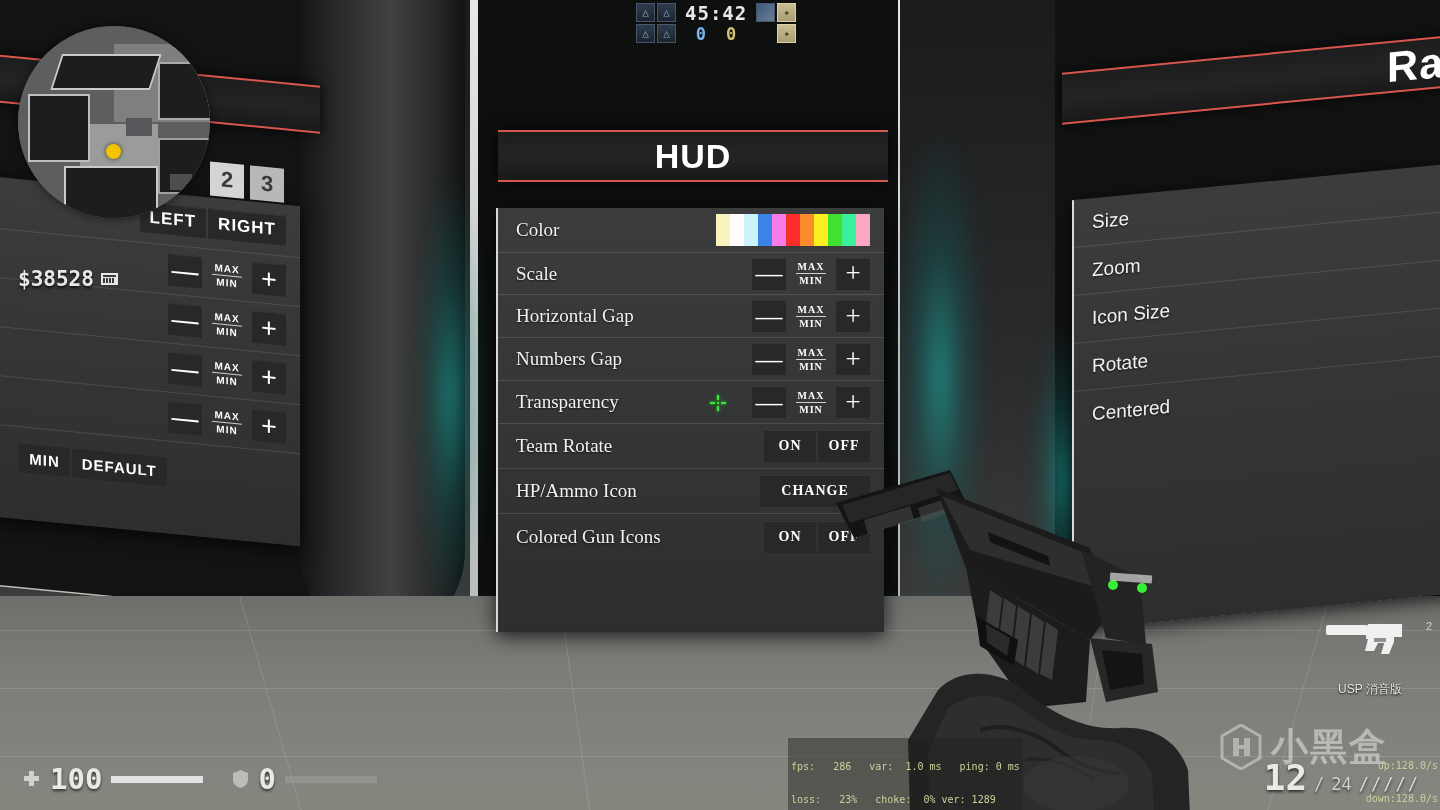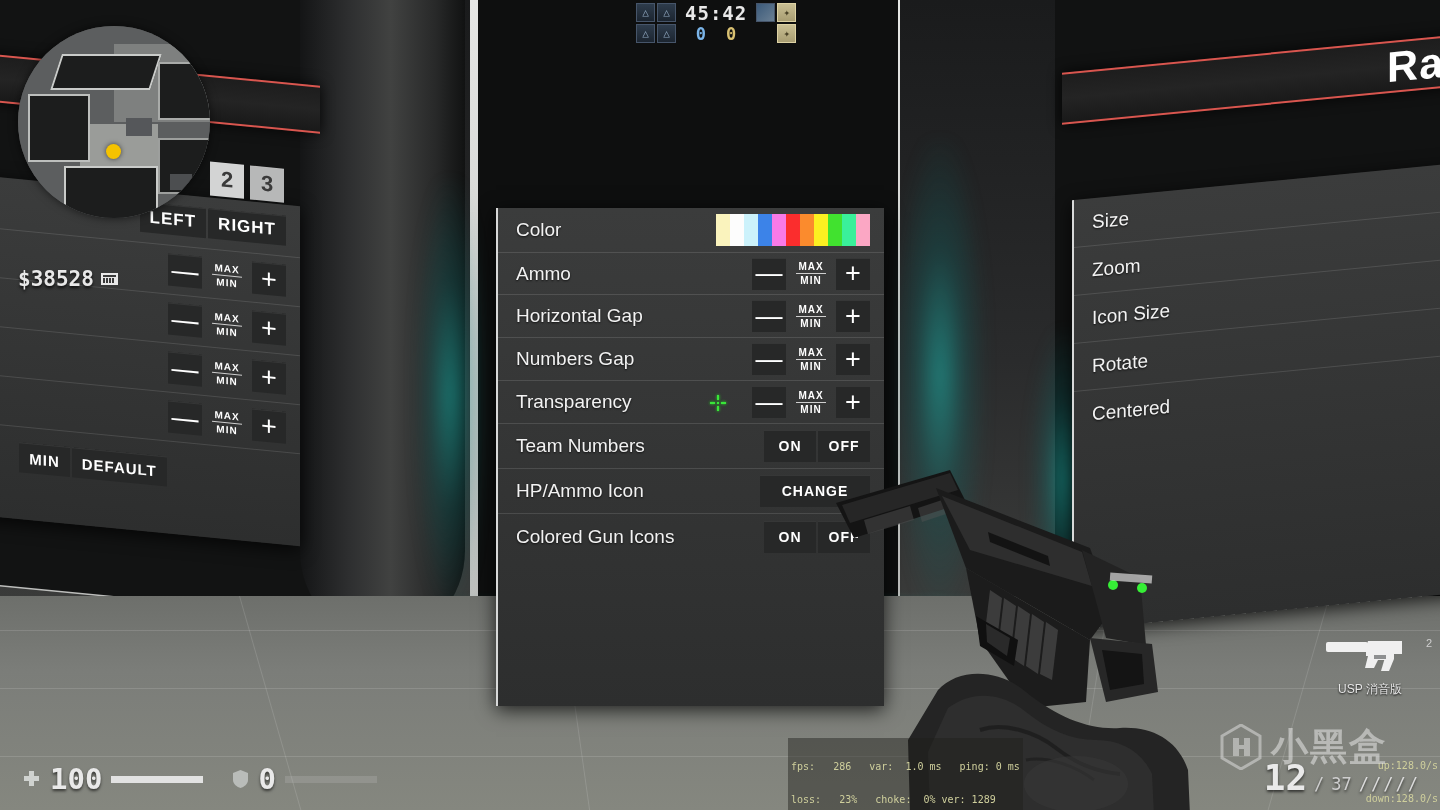--- a/index.html
+++ b/index.html
@@ -164,21 +164,21 @@
   .ammo-clip { color:#e9e9e9; font-size:36px; font-weight:bold; }
   .ammo-sep  { color:#cfcfcf; font-size:17px; }
   .ammo-res  { color:#cfcfcf; font-size:17px; }
   .ammo-mags { color:#dcdcdc; font-size:17px; letter-spacing:2px; }
 
   .hud-weapon {
     position:absolute; right:24px; bottom:112px;
     text-align:center;
     color:#e6e6e6;
   }
-  .hud-weapon-name { font-size:12px; margin-top:2px; text-shadow:0 1px 2px #000; }
+  .hud-weapon-name { font-size:12px; margin-top:19px; text-shadow:0 1px 2px #000; }
   .hud-slot-num { position:absolute; right:-16px; top:0; font-size:11px; color:#cfcfcf; }
 
   .netgraph {
     position:absolute; left:788px; top:738px;
     font-family:"DejaVu Sans Mono", monospace;
     font-size:10px; color:#cfcf9c;
     line-height:11px;
     background:rgba(30,32,26,0.45);
     padding:1px 3px;
     white-space:pre;
@@ -349,42 +349,45 @@
         <div class="btn btn-wide" style="font-size:15px;">
           <span>MIN</span>
         </div>
         <div class="btn btn-wide" style="font-size:15px;">
           <span>DEFAULT</span>
         </div>
       </div>
     </div>
   </div>
 
-
-  <div class="panel-body" style="left:496px; top:208px; width:388px; height:498px;">
+  <div class="panel-title" style="left:498px; top:130px; width:390px; height:52px; font-size:34px;">
+    <span>HUD</span>
+  </div>
+
+  <div class="panel-body" style="left:496px; top:208px; width:388px; height:424px;font-family:Liberation Serif, serif;">
 
     <div class="row" style="height:45px;">
       <span class="row-label">Color</span>
       <div class="swatches" id="swatch-host">
           <i style="background: rgb(250, 243, 189);"></i>
           <i style="background: rgb(253, 253, 253);"></i>
           <i style="background: rgb(204, 242, 251);"></i>
           <i style="background: rgb(60, 131, 232);"></i>
           <i style="background: rgb(249, 122, 232);"></i>
           <i style="background: rgb(251, 45, 45);"></i>
           <i style="background: rgb(251, 139, 45);"></i>
           <i style="background: rgb(252, 240, 33);"></i>
           <i style="background: rgb(65, 226, 47);"></i>
           <i style="background: rgb(58, 240, 154);"></i>
           <i style="background: rgb(251, 167, 196);"></i>
         </div>
     </div>
 
     <div class="row" style="height:42px;">
-      <span class="row-label">Ammo</span>
+      <span class="row-label">Scale</span>
       <div class="ctrls">
         <div class="btn btn-pm">
             <span>—</span>
           </div>
         <div class="btn btn-maxmin">
           <span class="mx">MAX</span>
           <span class="mn">MIN</span>
         </div>
         <div class="btn btn-pm">
             <span>+</span>
@@ -442,21 +445,21 @@
           <span class="mn">MIN</span>
         </div>
         <div class="btn btn-pm">
             <span>+</span>
           </div>
       </div>
     </div>
 
 
     <div class="row" style="height:45px;">
-      <span class="row-label">Team Numbers</span>
+      <span class="row-label">Team Rotate</span>
       <div class="seg">
         <div class="btn btn-wide" style="height:32px;width:52px;font-size:14px;">
           <span>ON</span>
         </div>
         <div class="btn btn-wide" style="height:32px;width:52px;font-size:14px;">
           <span>OFF</span>
         </div>
       </div>
     </div>
 
@@ -621,21 +624,21 @@
       <path d="M62 17 h8 v5 l-5 12 h-8 z" fill="#f0f0f0"></path>
       <rect x="50" y="18" width="12" height="4" fill="#8e9091"></rect>
     </svg>
     <div class="hud-weapon-name">USP 消音版</div>
     <span class="hud-slot-num">2</span>
   </div>
 
   <div class="hud-ammo">
     <span class="ammo-clip">12</span>
     <span class="ammo-sep">/</span>
-    <span class="ammo-res">37</span>
+    <span class="ammo-res">24</span>
     <span class="ammo-mags">/////</span>
   </div>
 
   <div class="netgraph">
     <div>fps:   286   var:  1.0 ms   ping: 0 ms</div>
     <div>loss:   23%   choke:  0% ver: 1289</div>
     
   </div>
 
   <div class="netrates">

